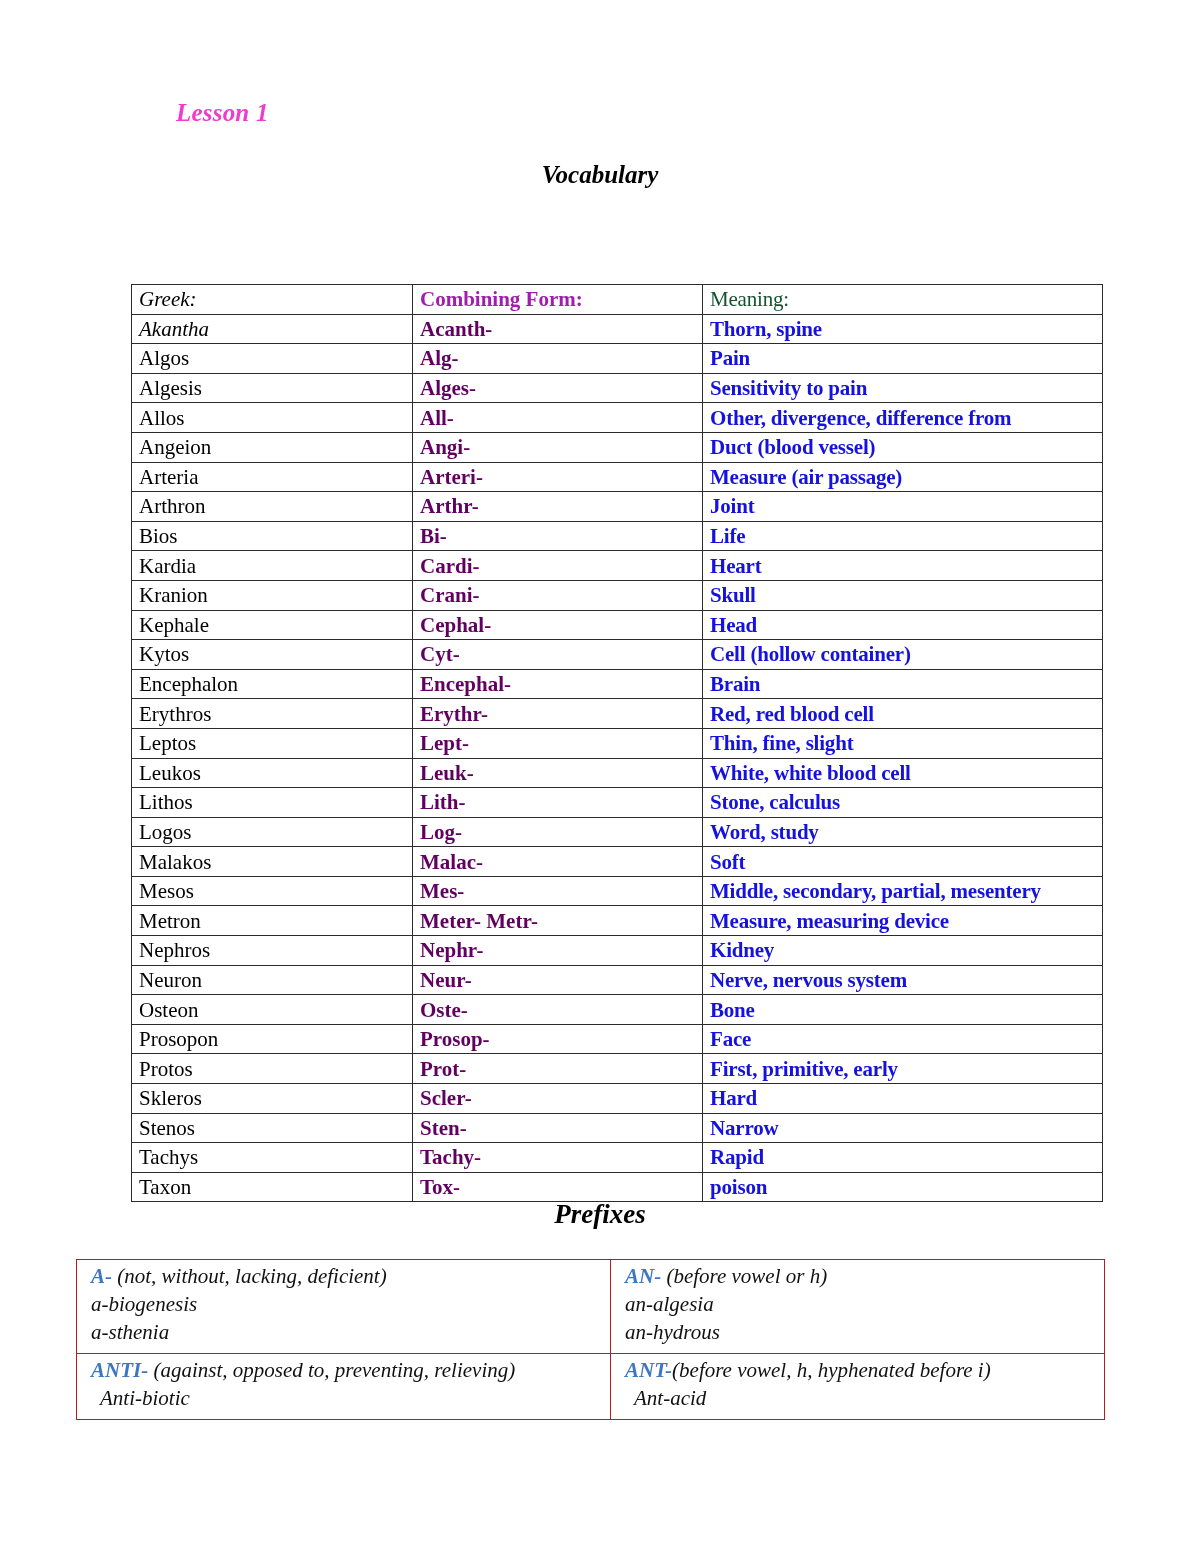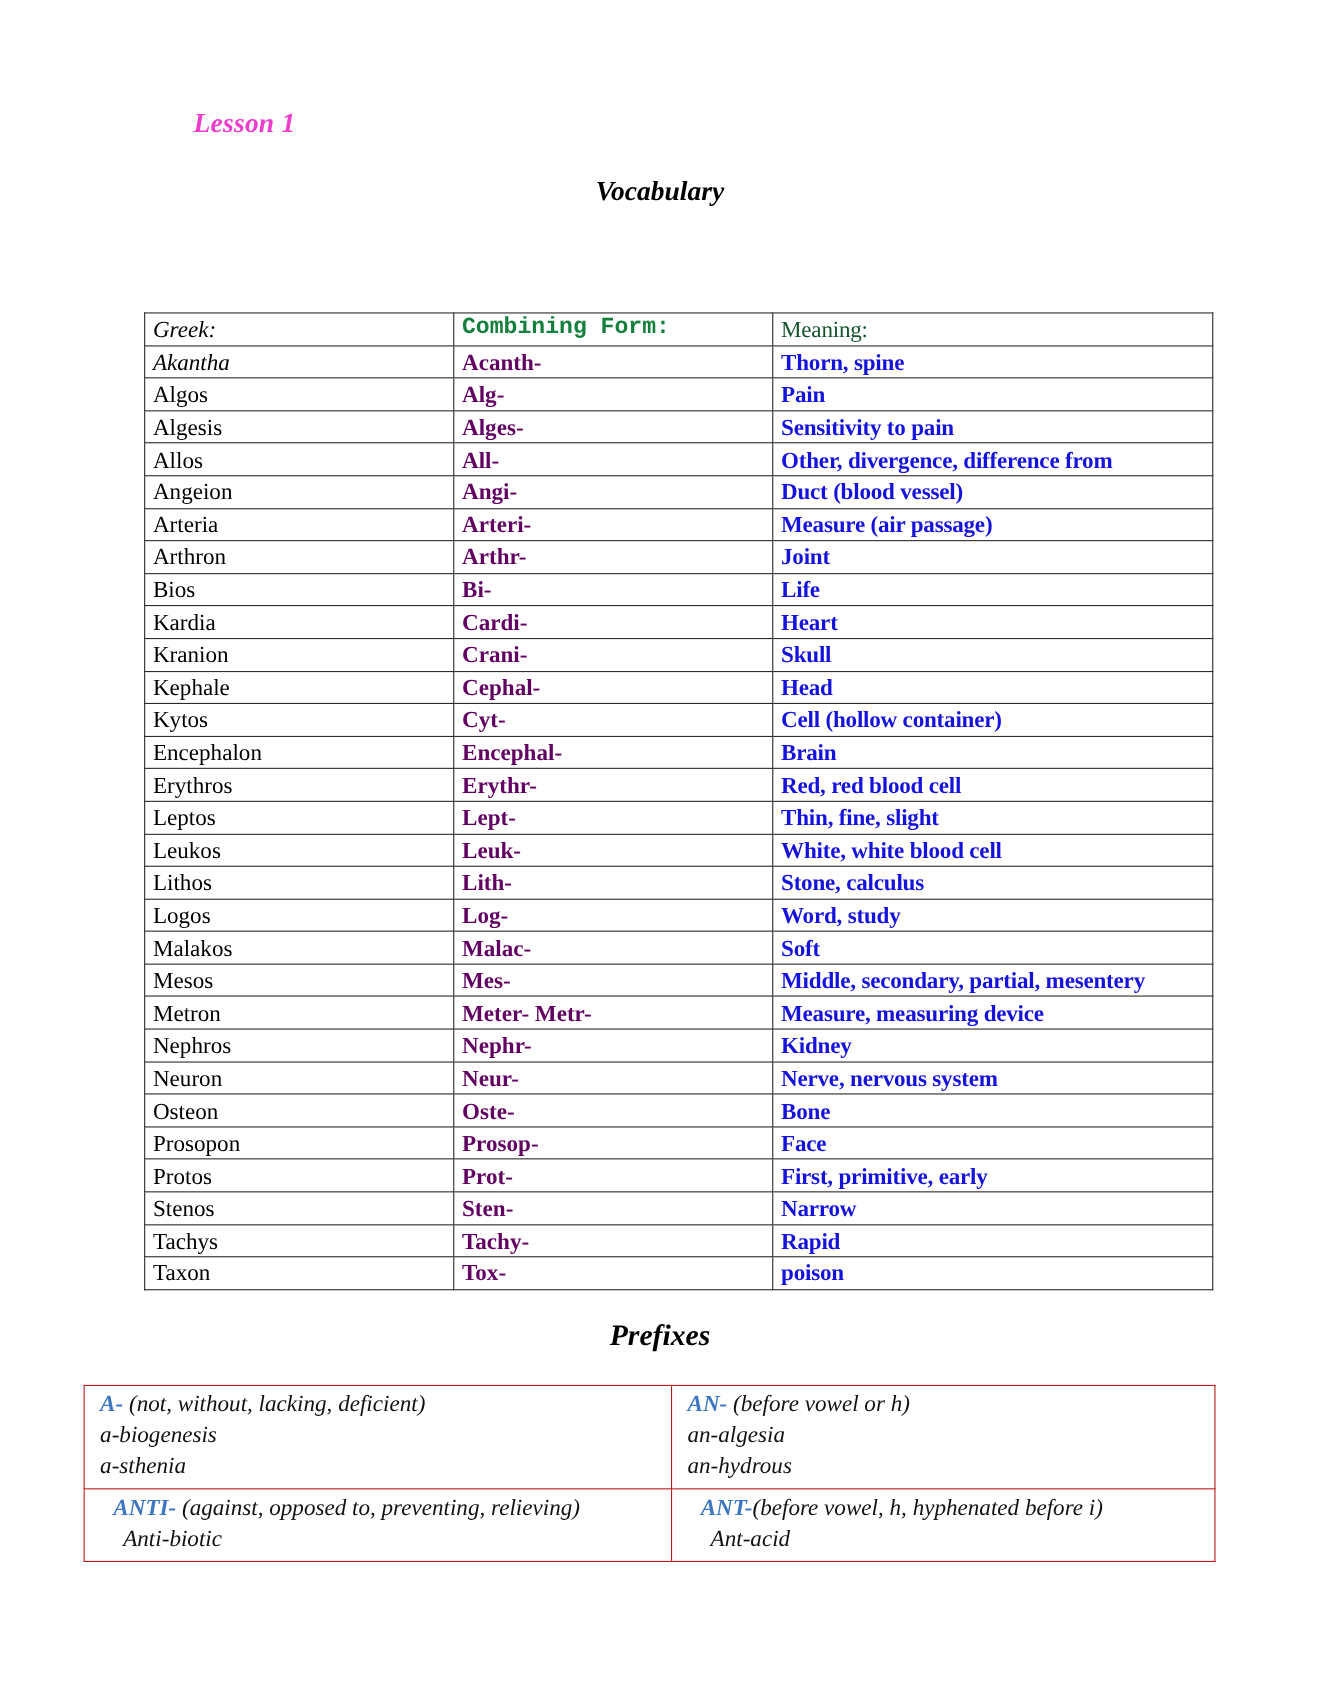--- a/index.html
+++ b/index.html
@@ -79,21 +79,21 @@
     height: 28.6px;
     padding: 0 0 0 7px;
     vertical-align: middle;
     font-size: 21px;
     line-height: 1.05;
     white-space: nowrap;
     overflow: hidden;
   }
 
   #vocab-table tr.hdr td.greek   { font-style: italic; font-weight: normal; color: #000000; }
-  #vocab-table tr.hdr td.form    { font-weight: bold; color: #15803d; font-family: Liberation Mono, monospace; }
+  #vocab-table tr.hdr td.form    { font-weight: bold; color: #a21caf; }
   #vocab-table tr.hdr td.meaning { font-weight: normal; color: #14532d; }
 
   #vocab-table tr.first td.greek { font-style: italic; color: #000000; }
 
   #vocab-table td.greek   { color: #000000; font-weight: normal; }
   #vocab-table td.form    { color: #620062; font-weight: bold; }
   #vocab-table td.meaning { color: #1512dd; font-weight: bold; letter-spacing: -0.2px; }
 
   
   #prefix-table {
@@ -109,21 +109,21 @@
 
   #prefix-table td {
     border: 1px solid #b91c1c;
     padding: 3px 0 6px 14px;
     vertical-align: top;
     font-size: 21px;
     font-style: italic;
     color: #111111;
     line-height: 1.33;
   }
-  #prefix-table tr.row2 td { padding-left: 26px; }
+  #prefix-table tr.row2 td { padding-left: 14px; }
   #prefix-table tr.row2 td .pfx-line.indent { padding-left: 9px; }
 
   .pfx-head {
     color: #3d77c2;
     font-weight: bold;
     font-style: italic;
   }
   .pfx-line { white-space: nowrap; }
 </style>
 </head>
@@ -270,20 +270,25 @@
       </tr>
       <tr>
         <td class="greek">Prosopon</td>
         <td class="form">Prosop-</td>
         <td class="meaning">Face</td>
       </tr>
       <tr>
         <td class="greek">Protos</td>
         <td class="form">Prot-</td>
         <td class="meaning">First, primitive, early</td>
+      </tr>
+      <tr>
+        <td class="greek">Skleros</td>
+        <td class="form">Scler-</td>
+        <td class="meaning">Hard</td>
       </tr>
       <tr>
         <td class="greek">Stenos</td>
         <td class="form">Sten-</td>
         <td class="meaning">Narrow</td>
       </tr>
       <tr>
         <td class="greek">Tachys</td>
         <td class="form">Tachy-</td>
         <td class="meaning">Rapid</td>

